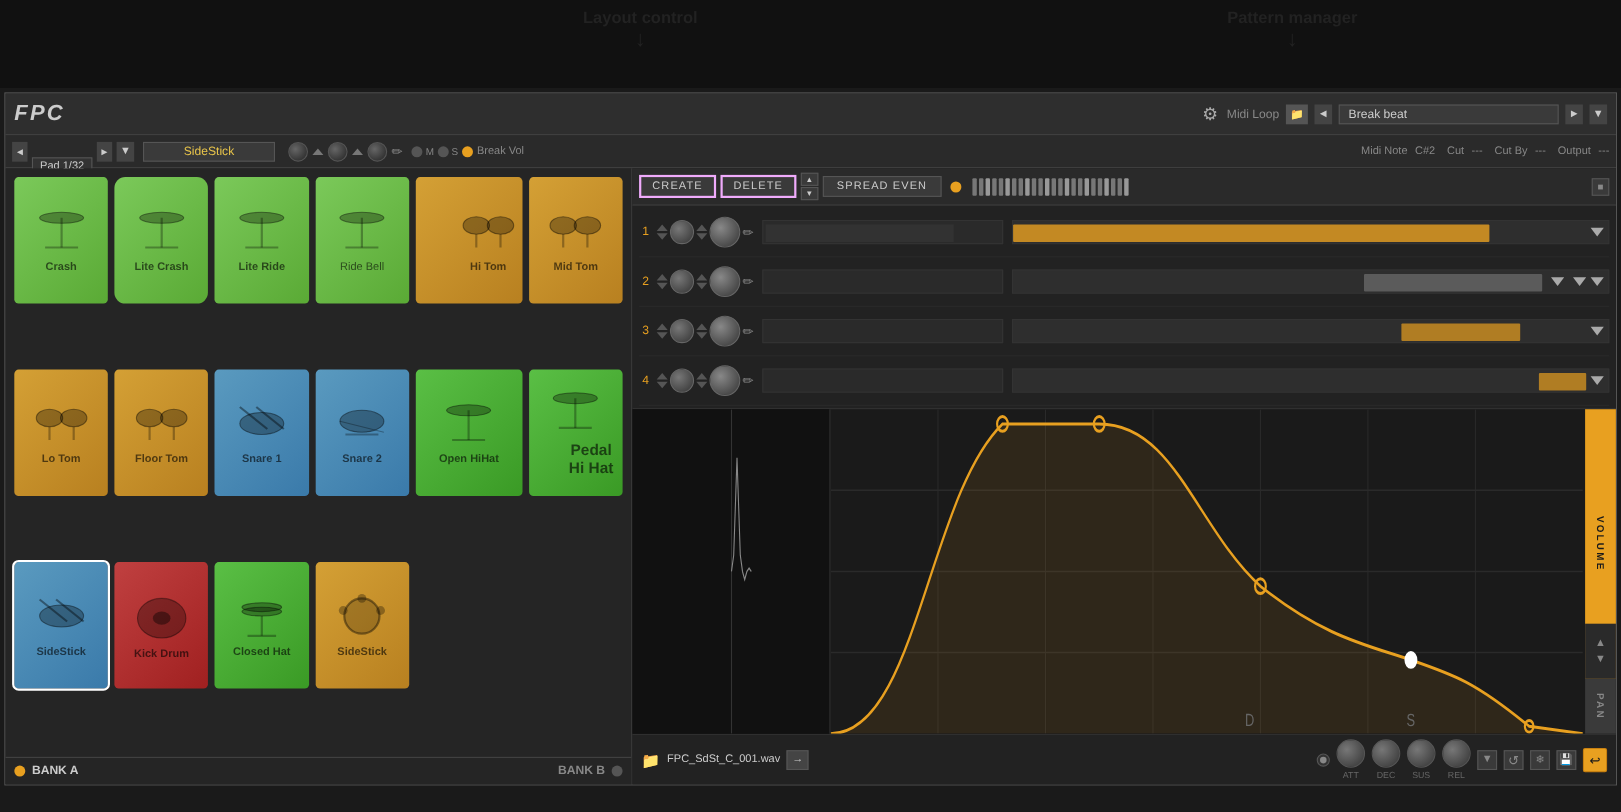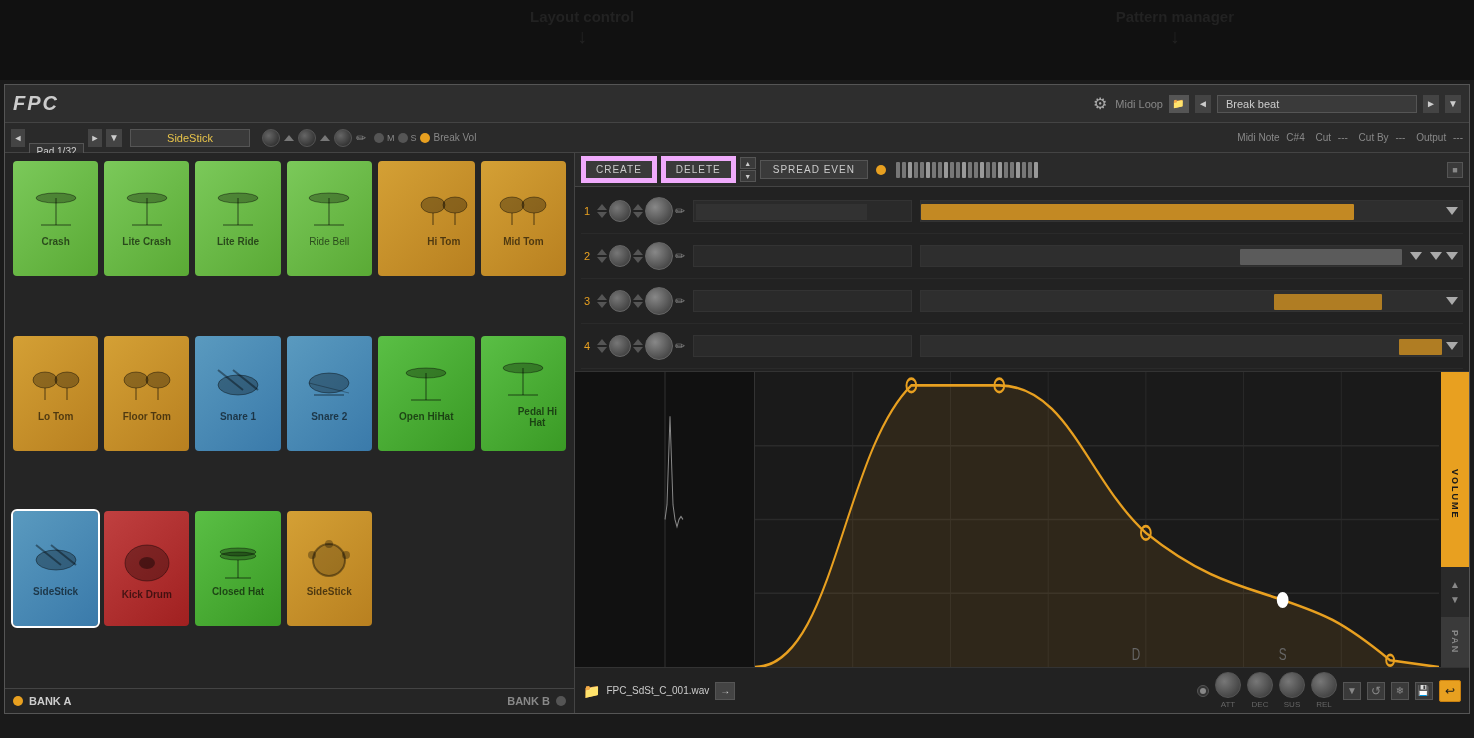--- a/index.html
+++ b/index.html
@@ -216,21 +216,21 @@
       display: flex;
       align-items: center;
       padding: 4px 6px;
       background: #2a2a2a;
       border-bottom: 1px solid #444;
       gap: 4px;
       height: 34px;
     }
     .seq-btn {
       background: #3a3a3a;
-      border: 5px solid #f0abfc;
+      border: 2px solid #f0abfc;
       color: #ccc;
       padding: 3px 10px;
       font-size: 10px;
       cursor: pointer;
       letter-spacing: 1px;
     }
     .spread-btn {
       background: #3a3a3a;
       border: 1px solid #555;
       color: #ccc;
@@ -364,21 +364,21 @@
     <div style="display:flex; gap:3px; align-items:center; margin-left:4px;">
       <div class="led-gray"></div>
       <span style="color:#888;font-size:9px;">M</span>
       <div class="led-gray"></div>
       <span style="color:#888;font-size:9px;">S</span>
       <div class="led-orange"></div>
     </div>
     <span class="scale-vol-label">Break Vol</span>
     <div class="midi-info">
       <span>Midi Note</span>
-      <span style="margin-left:4px;">C#4</span>
+      <span style="margin-left:4px;">C#2</span>
       <span style="margin-left:8px;">Cut</span>
       <span style="margin-left:4px;">---</span>
       <span style="margin-left:8px;">Cut By</span>
       <span style="margin-left:4px;">---</span>
       <span style="margin-left:8px;">Output</span>
       <span style="margin-left:4px;">---</span>
     </div>
   </div>
 
   <div class="content-area">
@@ -386,21 +386,21 @@
     <div style="width:570px; background:#252525; flex-shrink:0; border-right:1px solid #444; display:flex; flex-direction:column;">
       <div class="pad-grid" style="padding:8px; flex:1;" id="pad-grid">
       <div class="pad" style="background: linear-gradient(135deg, rgb(123, 201, 90), rgb(90, 170, 53));">
       <div style="margin-bottom:4px;"><svg width="50" height="40" viewBox="0 0 50 40">
                 <ellipse cx="25" cy="8" rx="20" ry="5" fill="rgba(0,0,0,0.3)" stroke="rgba(0,0,0,0.4)" stroke-width="1"></ellipse>
                 <line x1="25" y1="8" x2="25" y2="35" stroke="rgba(0,0,0,0.3)" stroke-width="2"></line>
                 <line x1="10" y1="35" x2="40" y2="35" stroke="rgba(0,0,0,0.3)" stroke-width="2"></line>
               </svg></div>
       <div style="font-size:10px;font-weight:bold;color:rgba(0,0,0,0.6);text-align:center;">Crash</div>
     </div>
-          <div class="pad" style="background: linear-gradient(135deg, rgb(123, 201, 90), rgb(90, 170, 53));">
+          <div class="pad" style="background: linear-gradient(135deg, rgb(123, 201, 90), rgb(90, 170, 53)); border-radius: 10px;">
       <div style="margin-bottom:4px;"><svg width="50" height="40" viewBox="0 0 50 40">
                 <ellipse cx="25" cy="8" rx="20" ry="5" fill="rgba(0,0,0,0.3)" stroke="rgba(0,0,0,0.4)" stroke-width="1"></ellipse>
                 <line x1="25" y1="8" x2="25" y2="35" stroke="rgba(0,0,0,0.3)" stroke-width="2"></line>
                 <line x1="10" y1="35" x2="40" y2="35" stroke="rgba(0,0,0,0.3)" stroke-width="2"></line>
               </svg></div>
       <div style="font-size:10px;font-weight:bold;color:rgba(0,0,0,0.6);text-align:center;">Lite Crash</div>
     </div>
           <div class="pad" style="background: linear-gradient(135deg, rgb(123, 201, 90), rgb(90, 170, 53));">
       <div style="margin-bottom:4px;"><svg width="50" height="40" viewBox="0 0 50 40">
                 <ellipse cx="25" cy="8" rx="20" ry="5" fill="rgba(0,0,0,0.3)" stroke="rgba(0,0,0,0.4)" stroke-width="1"></ellipse>
@@ -476,21 +476,21 @@
                 <line x1="10" y1="35" x2="40" y2="35" stroke="rgba(0,0,0,0.3)" stroke-width="2"></line>
               </svg></div>
       <div style="font-size:10px;font-weight:bold;color:rgba(0,0,0,0.6);text-align:center;">Open HiHat</div>
     </div>
           <div class="pad" style="background: linear-gradient(135deg, rgb(90, 191, 69), rgb(58, 154, 37));">
       <div style="margin-bottom:4px;"><svg width="50" height="40" viewBox="0 0 50 40">
                 <ellipse cx="25" cy="8" rx="20" ry="5" fill="rgba(0,0,0,0.3)" stroke="rgba(0,0,0,0.4)" stroke-width="1"></ellipse>
                 <line x1="25" y1="8" x2="25" y2="35" stroke="rgba(0,0,0,0.3)" stroke-width="2"></line>
                 <line x1="10" y1="35" x2="40" y2="35" stroke="rgba(0,0,0,0.3)" stroke-width="2"></line>
               </svg></div>
-      <div style="font-size:10px;font-weight:bold;color:rgba(0,0,0,0.6);text-align:center;margin-left:28px;">Pedal Hi Hat</div>
+      <div style="font-size:14px;font-weight:bold;color:rgba(0,0,0,0.6);text-align:center;margin-left:28px;">Pedal Hi Hat</div>
     </div>
           <div class="pad" style="background: linear-gradient(135deg, rgb(90, 154, 191), rgb(58, 122, 170)); outline: white solid 2px;">
       <div style="margin-bottom:4px;"><svg width="50" height="40" viewBox="0 0 50 40">
                 <ellipse cx="25" cy="20" rx="20" ry="10" fill="rgba(0,0,0,0.3)" stroke="rgba(0,0,0,0.4)" stroke-width="1"></ellipse>
                 <line x1="5" y1="5" x2="30" y2="25" stroke="rgba(0,0,0,0.4)" stroke-width="2"></line>
                 <line x1="20" y1="5" x2="45" y2="25" stroke="rgba(0,0,0,0.4)" stroke-width="2"></line>
               </svg></div>
       <div style="font-size:10px;font-weight:bold;color:rgba(0,0,0,0.6);text-align:center;">SideStick</div>
     </div>
           <div class="pad" style="background: linear-gradient(135deg, rgb(192, 64, 64), rgb(160, 32, 32));">

